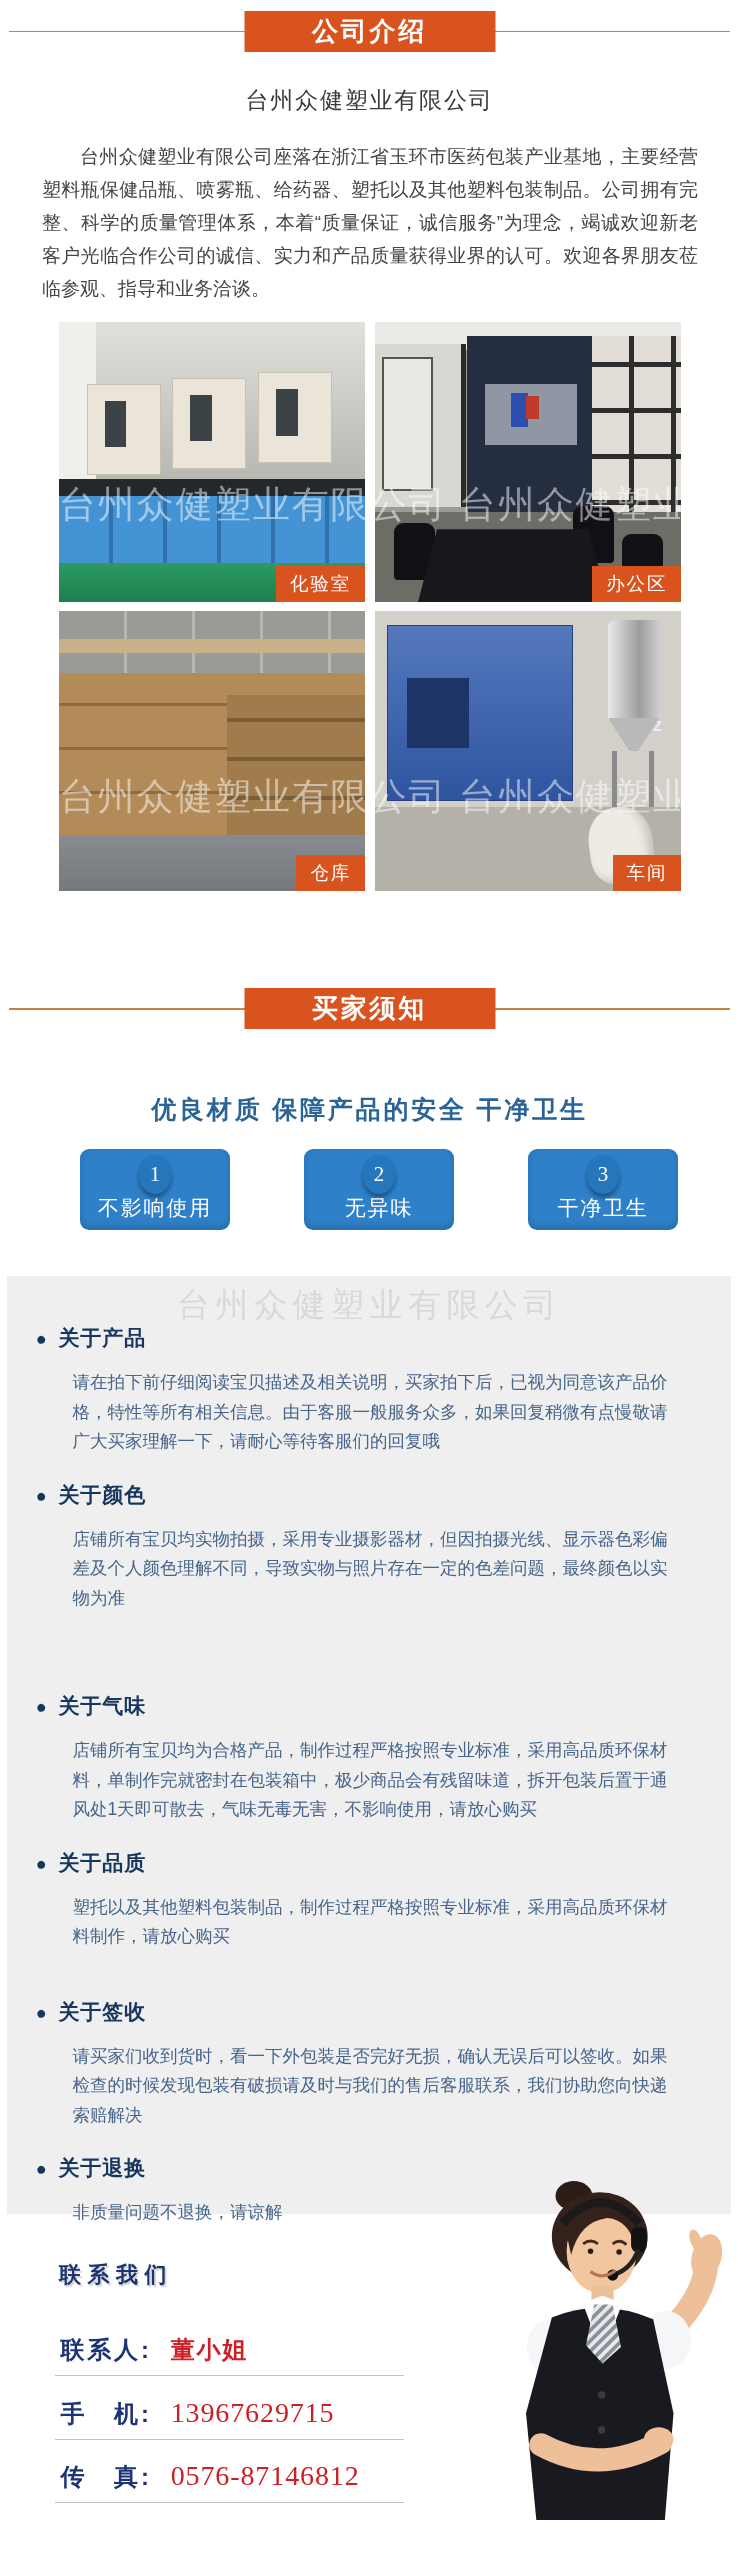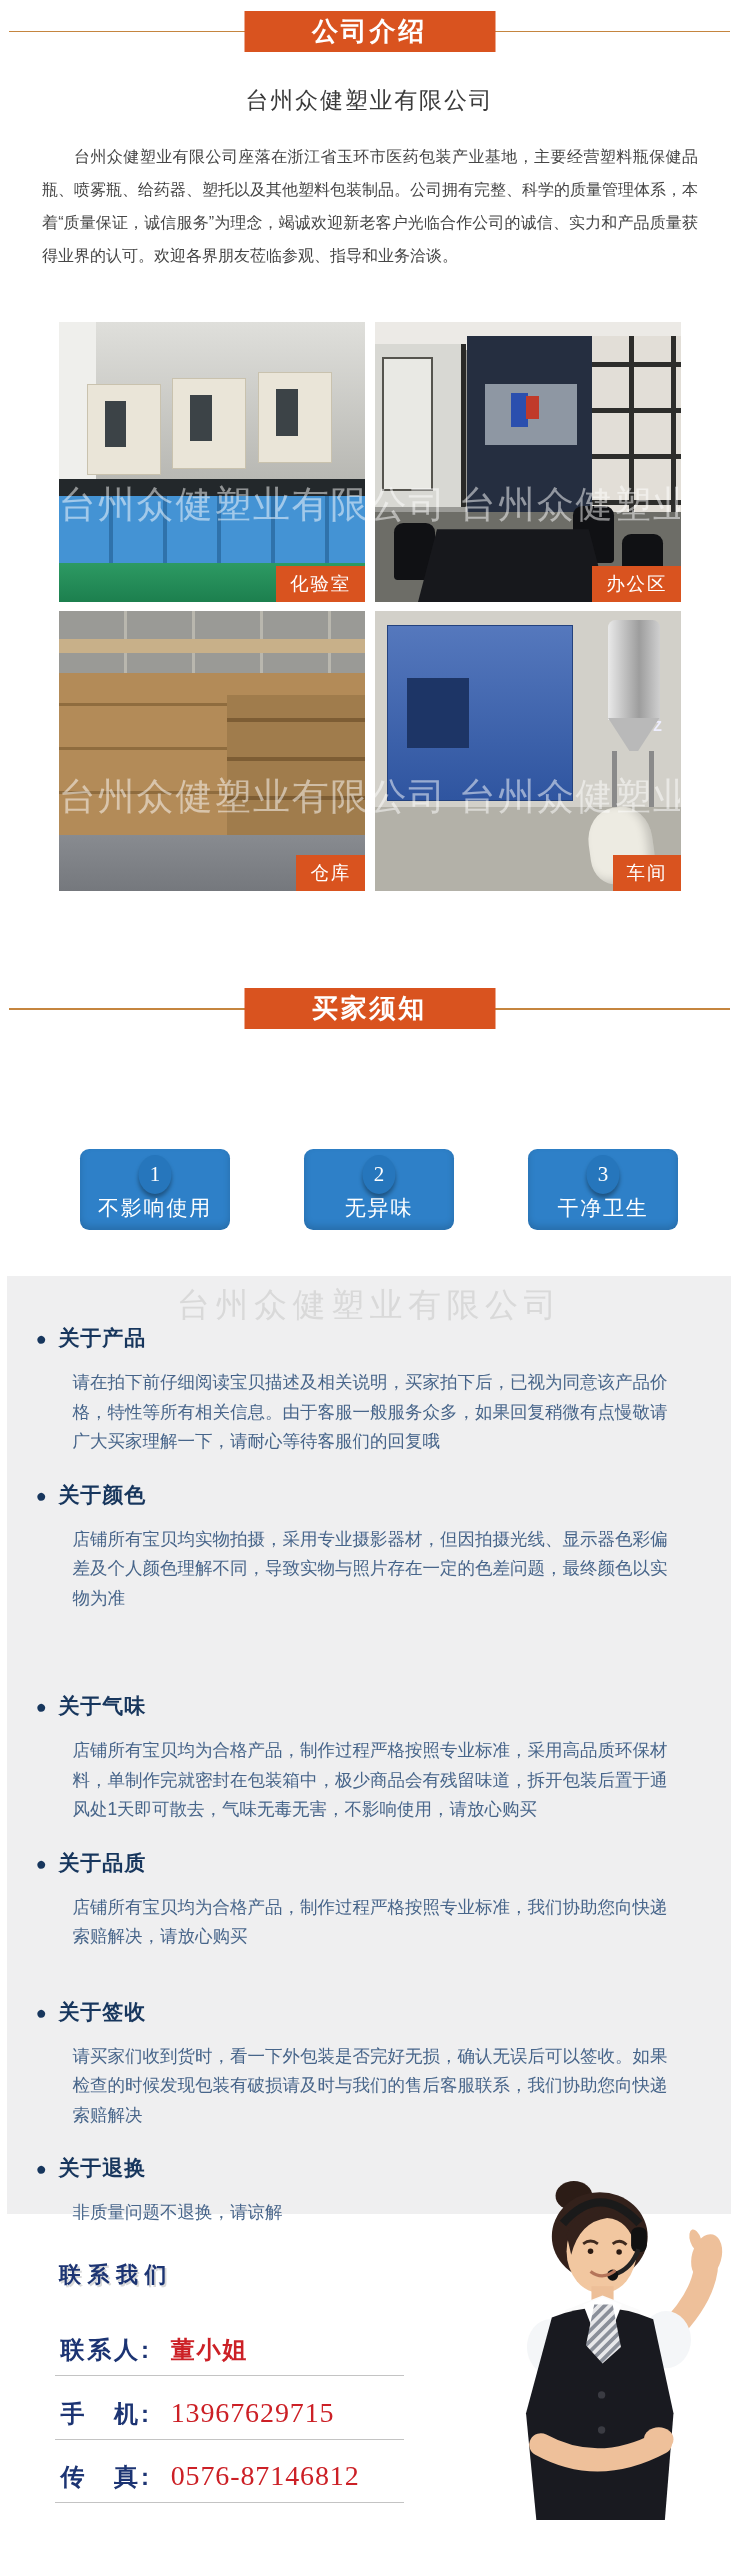--- a/index.html
+++ b/index.html
@@ -11,21 +11,21 @@
   .rule.r1{top:30.5px;}
   .rule.r2{top:1008px;}
   .banner{position:absolute;left:50%;transform:translateX(-50%);width:251px;height:41px;
           background:var(--accent_orange,#d9531f);color:#fff;display:flex;align-items:center;
           justify-content:center;font-size:26px;font-weight:bold;letter-spacing:2.8px;z-index:2;}
   .banner.b1{top:11px;}
   .banner.b2{top:988px;}
 
   .company-name{position:absolute;top:85px;left:0;width:100%;text-align:center;
                 font-size:23px;color:#3a3a3a;letter-spacing:1.8px;}
-  .intro{position:absolute;top:140px;left:42px;width:656px;font-size:16px;line-height:33px;
+  .intro{position:absolute;top:140px;left:42px;width:656px;font-size:19px;line-height:33px;
          color:#454545;text-align:justify;text-indent:2em;margin:0;}
 
   
   .photo-grid{position:absolute;top:314px;left:59px;width:621px;height:569px;display:grid;
               grid-template-columns:306px 306px;grid-template-rows:280px 280px;gap:9.2px 10.2px;margin-top:8px;}
   .photo{position:relative;overflow:hidden;background:#9a9a96;}
   .photo-label{position:absolute;right:0;bottom:0;background:var(--accent_orange,#d9531f);
                color:#fff;font-size:18.5px;letter-spacing:1.8px;padding:4.6px 14px 6.5px;z-index:4;}
   .wm{position:absolute;left:59px;width:621px;text-align:center;color:rgba(255,255,255,.5);
       font-size:37px;white-space:nowrap;overflow:hidden;z-index:3;pointer-events:none;letter-spacing:1.8px;}
@@ -208,20 +208,21 @@
     </div>
   </div>
 
   <div class="wm row1">台州众健塑业有限公司 台州众健塑业有限公司</div>
   <div class="wm row2">台州众健塑业有限公司 台州众健塑业有限公司</div>
 
   <div class="rule r2"></div>
   <div class="banner b2">
     <span>买家须知</span>
   </div>
+  <div class="subtitle">优良材质 保障产品的安全 干净卫生</div>
 
   <div class="badges">
     <div class="badge-card">
       <div class="badge-num">1</div>
       <div class="badge-label">不影响使用</div>
     </div>
     <div class="badge-card">
       <div class="badge-num">2</div>
       <div class="badge-label">无异味</div>
     </div>
@@ -256,21 +257,21 @@
         <span>关于气味</span>
       </div>
       <p class="notice-body">店铺所有宝贝均为合格产品，制作过程严格按照专业标准，采用高品质环保材料，单制作完就密封在包装箱中，极少商品会有残留味道，拆开包装后置于通风处1天即可散去，气味无毒无害，不影响使用，请放心购买</p>
     </div>
 
     <div class="notice gap-md">
       <div class="notice-head">
         <span class="notice-bullet">●</span>
         <span>关于品质</span>
       </div>
-      <p class="notice-body">店铺所有宝贝均为合格产品，制作过程严格按照专业标准，我们协助您向快递索赔解决，请放心购买</p>
+      <p class="notice-body">塑托以及其他塑料包装制品，制作过程严格按照专业标准，采用高品质环保材料制作，请放心购买</p>
     </div>
 
     <div class="notice">
       <div class="notice-head">
         <span class="notice-bullet">●</span>
         <span>关于签收</span>
       </div>
       <p class="notice-body">请买家们收到货时，看一下外包装是否完好无损，确认无误后可以签收。如果检查的时候发现包装有破损请及时与我们的售后客服联系，我们协助您向快递索赔解决</p>
     </div>
 

